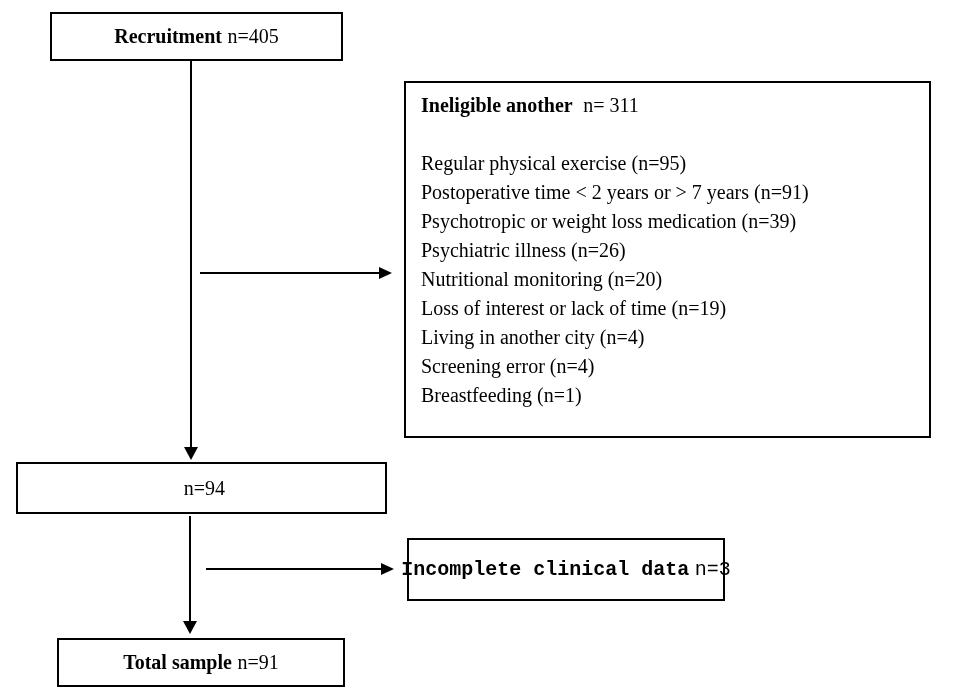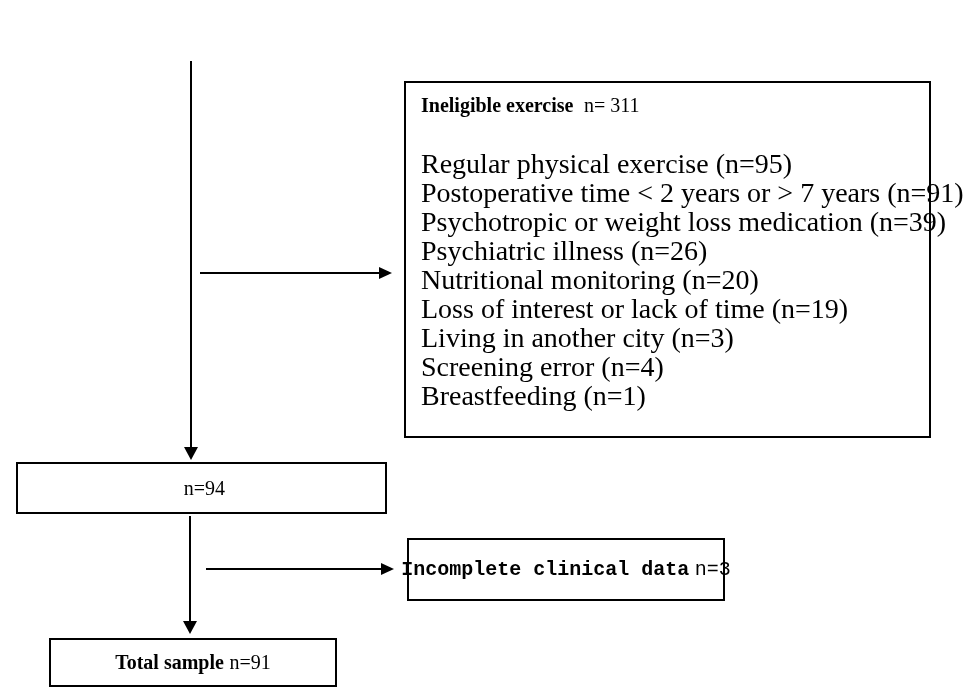--- a/index.html
+++ b/index.html
@@ -42,21 +42,21 @@
   }
   #ineligible-box .box-title {
     line-height: 29px;
     white-space: nowrap;
   }
   #ineligible-box .criteria-list {
     margin-top: 29px; 
   }
   .criteria-item {
     line-height: 29px;
-    font-size: 28px;
+    font-size: 20px;
     white-space: nowrap;
   }
   .vline {
     position: absolute;
     width: 2px;
     background: #000000;
   }
   .hline {
     position: absolute;
     height: 2px;
@@ -77,58 +77,62 @@
     border-top: 6px solid transparent;
     border-bottom: 6px solid transparent;
     border-left: 13px solid #000000;
   }
 </style>
 </head>
 <body>
 
 <div id="canvas">
 
+  <div class="flow-box" id="recruitment-box" style="left:50px; top:12px; width:293px; height:49px;">
+    <span class="bold-part">Recruitment</span>
+    <span class="rest-part">n=405</span>
+  </div>
 
   <div class="vline" style="left:190px; top:61px; height:387px;"></div>
   <div class="arrowhead-down" style="left:184px; top:447px;"></div>
 
   <div class="hline" style="left:200px; top:272px; width:179px;"></div>
   <div class="arrowhead-right" style="left:379px; top:267px;"></div>
 
   <div class="flow-box" id="ineligible-box" style="left:404px; top:81px; width:527px; height:357px;">
     <div class="box-title">
-      <span class="bold-part">Ineligible exercise</span>
+      <span class="bold-part">Ineligible another</span>
       <span class="rest-part">n= 311</span>
     </div>
     <div class="criteria-list">
       <div class="criteria-item">Regular physical exercise (n=95)</div>
       <div class="criteria-item">Postoperative time &lt; 2 years or &gt; 7 years (n=91)</div>
       <div class="criteria-item">Psychotropic or weight loss medication (n=39)</div>
       <div class="criteria-item">Psychiatric illness (n=26)</div>
       <div class="criteria-item">Nutritional monitoring (n=20)</div>
       <div class="criteria-item">Loss of interest or lack of time (n=19)</div>
-      <div class="criteria-item">Living in another city (n=3)</div>
+      <div class="criteria-item">Living in another city (n=4)</div>
       <div class="criteria-item">Screening error (n=4)</div>
       <div class="criteria-item">Breastfeeding (n=1)</div>
     </div>
   </div>
 
   <div class="flow-box" id="scheduled-box" style="left:16px; top:462px; width:371px; height:52px;">
     <span class="rest-part">n=94</span>
   </div>
 
   <div class="vline" style="left:189px; top:516px; height:106px;"></div>
   <div class="arrowhead-down" style="left:183px; top:621px;"></div>
 
   <div class="hline" style="left:206px; top:568px; width:175px;"></div>
   <div class="arrowhead-right" style="left:381px; top:563px;"></div>
 
   <div class="flow-box" id="incomplete-box" style="left:407px; top:538px; width:318px; height:63px;font-family:Liberation Mono, monospace;">
     <span class="bold-part">Incomplete clinical data</span>
     <span class="rest-part">n=3</span>
   </div>
 
-  <div class="flow-box" id="total-box" style="left:49px; top:638px; width:288px; height:49px;">
+  <div class="flow-box" id="total-box" style="left:57px; top:638px; width:288px; height:49px;">
     <span class="bold-part">Total sample</span>
     <span class="rest-part">n=91</span>
   </div>
 
 </div>
 
 </body></html>

